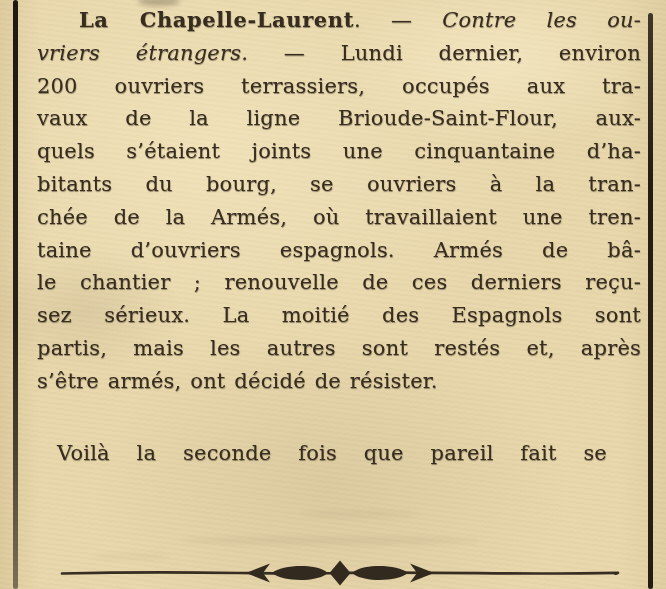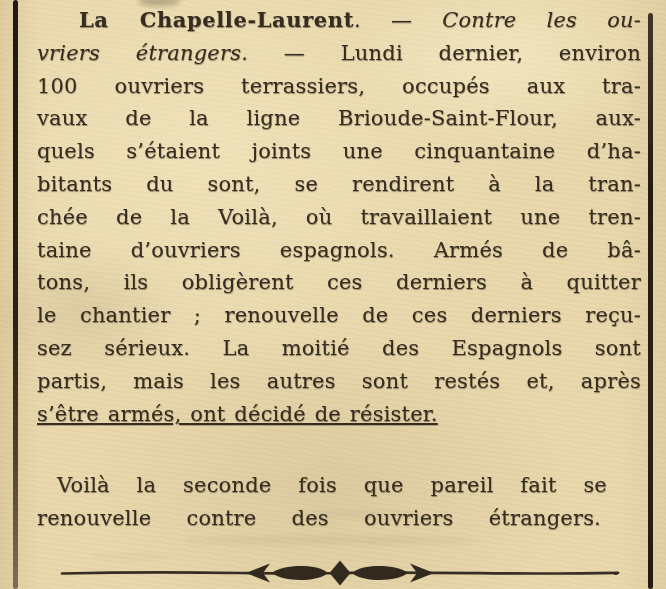--- a/index.html
+++ b/index.html
@@ -34,21 +34,21 @@
   .ghost-2 { left:300px; top:510px; width:120px; height:8px; opacity:.08; }
   .ghost-3 { left:90px;  top:553px; width:80px;  height:7px; opacity:.07; }
 
   .article {
     position:absolute; left:37px; top:4px; width:604px;
     font-size:21px; line-height:32.8px;
     letter-spacing:0.2px; word-spacing:2px;
     text-shadow:0.4px 0.6px 0.8px rgba(58,46,30,0.5);
   }
   .line { text-align:justify; text-align-last:justify; }
-  .line.noj { text-align:left; text-align-last:left;text-decoration:underline; }
+  .line.noj { text-align:left; text-align-last:left; }
   .indent-head { text-indent:42px; }
   .indent-para { text-indent:20px;margin-top:39px; }
   .inset-r1 { padding-right:34px; }
   .inset-r2 { padding-right:40px; }
   .bold { font-weight:bold; letter-spacing:0.6px; }
   .italic { font-style:italic; }
 
   .divider { position:absolute; left:58px; top:555px; }
 </style>
 </head>
@@ -63,34 +63,32 @@
   <div class="smudge ghost-1"></div>
   <div class="smudge ghost-2"></div>
   <div class="smudge ghost-3"></div>
 
   <div class="article">
 
     <div class="line indent-head"><span class="bold">La Chapelle-Laurent</span><span>. — </span><span class="italic">Contre les ou-</span></div>
 
     <div class="line"><span class="italic">vriers étrangers.</span><span> — </span><span>Lundi dernier, environ</span></div>
 
-    <div class="line">100 ouvriers terrassiers, occupés aux tra-</div>
+    <div class="line">200 ouvriers terrassiers, occupés aux tra-</div>
     <div class="line">vaux de la ligne Brioude-Saint-Flour, aux-</div>
     <div class="line">quels s’étaient joints une cinquantaine d’ha-</div>
-    <div class="line">bitants du sont, se rendirent à la tran-</div>
-    <div class="line">chée de la Voilà, où travaillaient une tren-</div>
+    <div class="line">bitants du bourg, se ouvriers à la tran-</div>
+    <div class="line">chée de la Armés, où travaillaient une tren-</div>
     <div class="line">taine d’ouvriers espagnols. Armés de bâ-</div>
-    <div class="line">tons, ils obligèrent ces derniers à quitter</div>
     <div class="line">le chantier ; renouvelle de ces derniers reçu-</div>
     <div class="line">sez sérieux. La moitié des Espagnols sont</div>
     <div class="line">partis, mais les autres sont restés et, après</div>
     <div class="line noj">s’être armés, ont décidé de résister.</div>
 
     <div class="line indent-para inset-r1">Voilà la seconde fois que pareil fait se</div>
-    <div class="line inset-r2">renouvelle contre des ouvriers étrangers.</div>
 
   </div>
 
   <svg class="divider" width="565" height="34" viewBox="0 0 565 34">
     <g fill="#251e14" stroke="none" opacity="0.93">
       <path d="M4,18.5 Q90,16.5 180,18 Q240,18.8 282,18 Q330,17.2 420,18.2 Q500,19 560,17.8" fill="none" stroke="#2a2118" stroke-width="2.7" stroke-linecap="round"></path>
       <path d="M188,18 L212,8.5 L205,18 L212,27.5 Z"></path>
       <path d="M214,18 C224,9.5 256,8.5 268,16.5 C269,17.5 269,18.5 268,19.5 C256,27.5 224,26.5 214,18 Z"></path>
       <path d="M282,5.5 L292.5,18 L282,30.5 L271.5,18 Z"></path>
       <path d="M350,18 C340,9.5 308,8.5 296,16.5 C295,17.5 295,18.5 296,19.5 C308,27.5 340,26.5 350,18 Z"></path>

